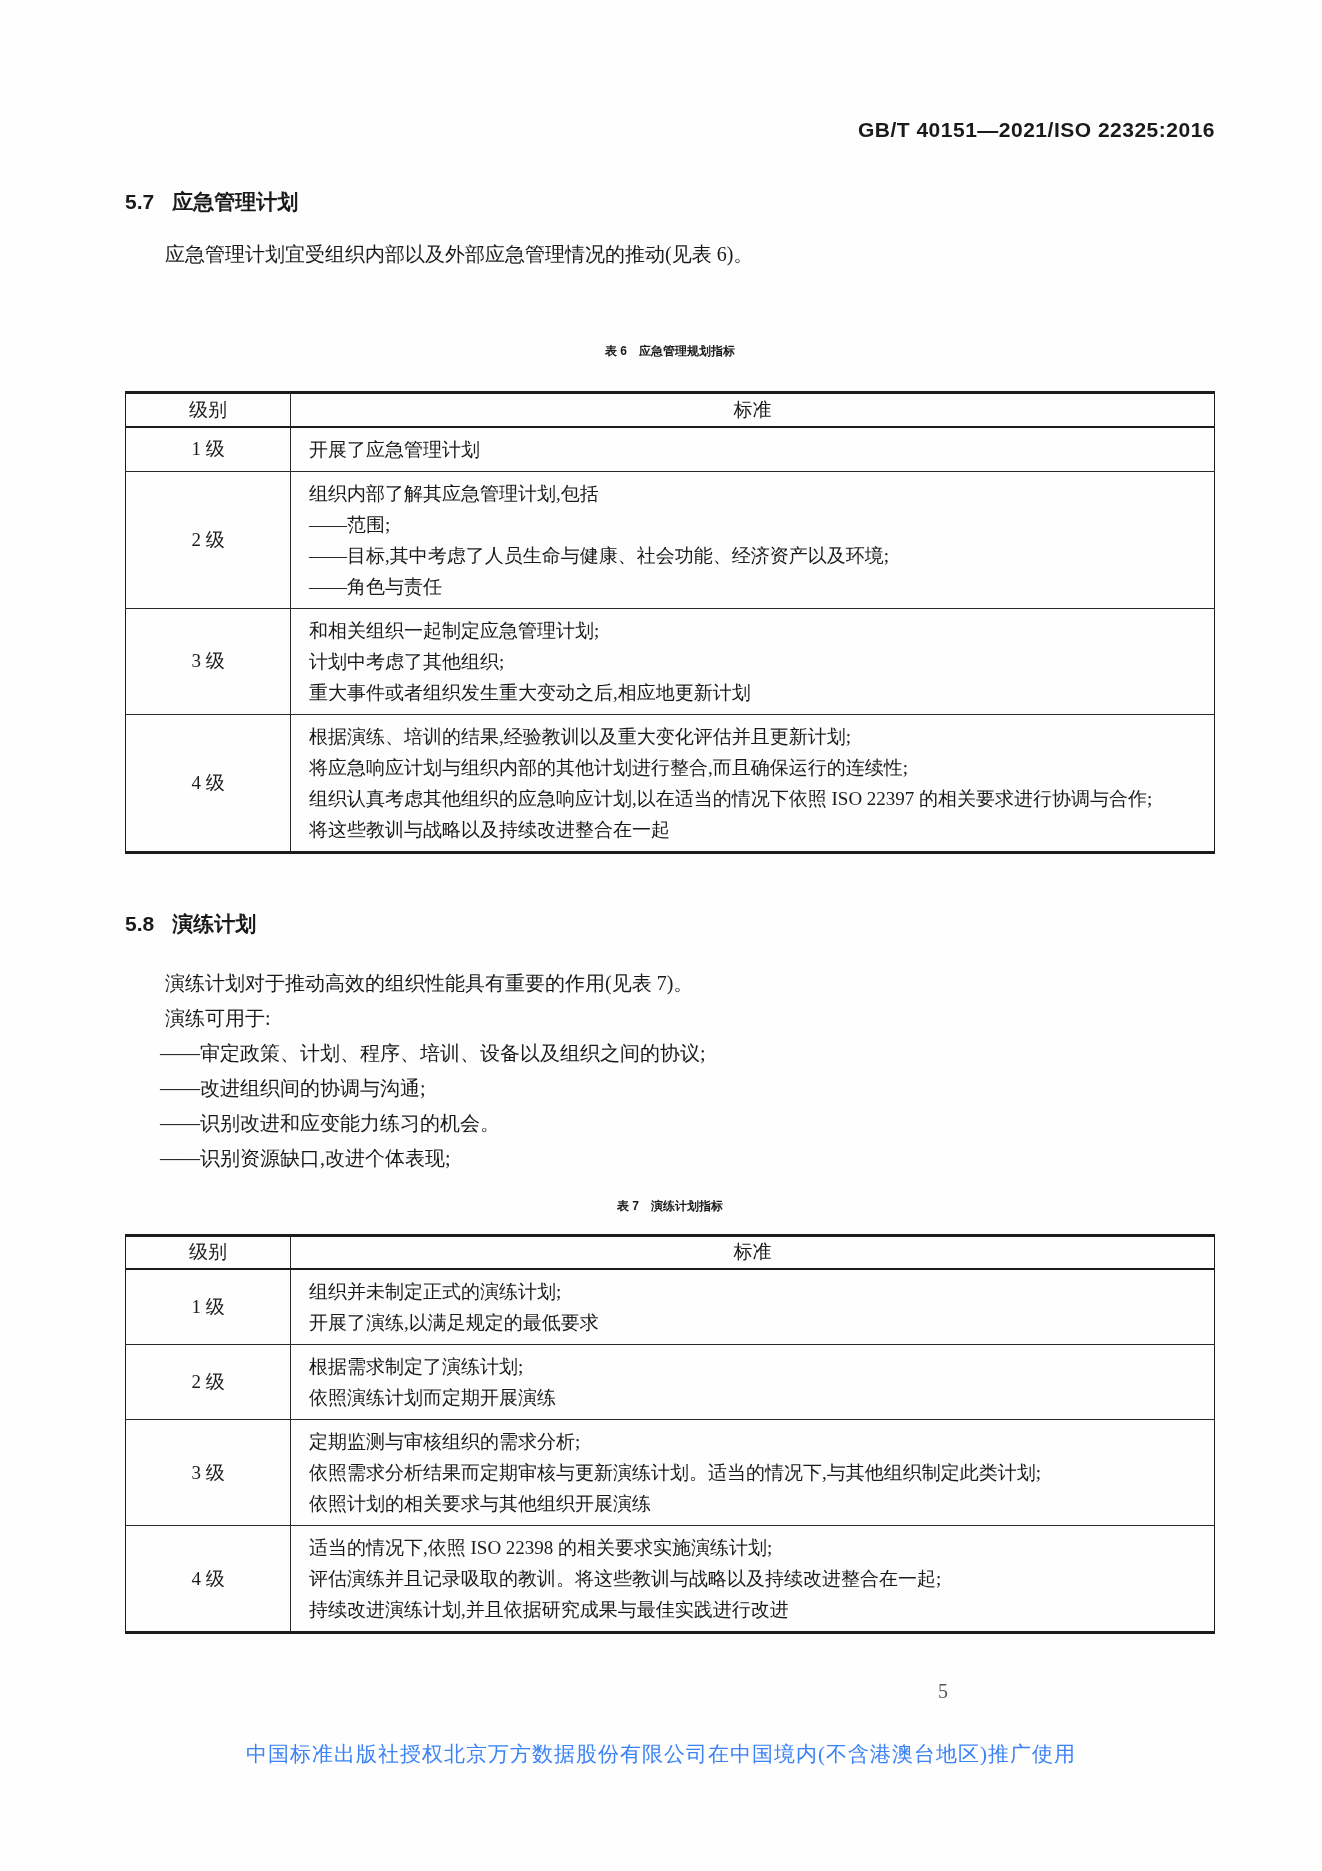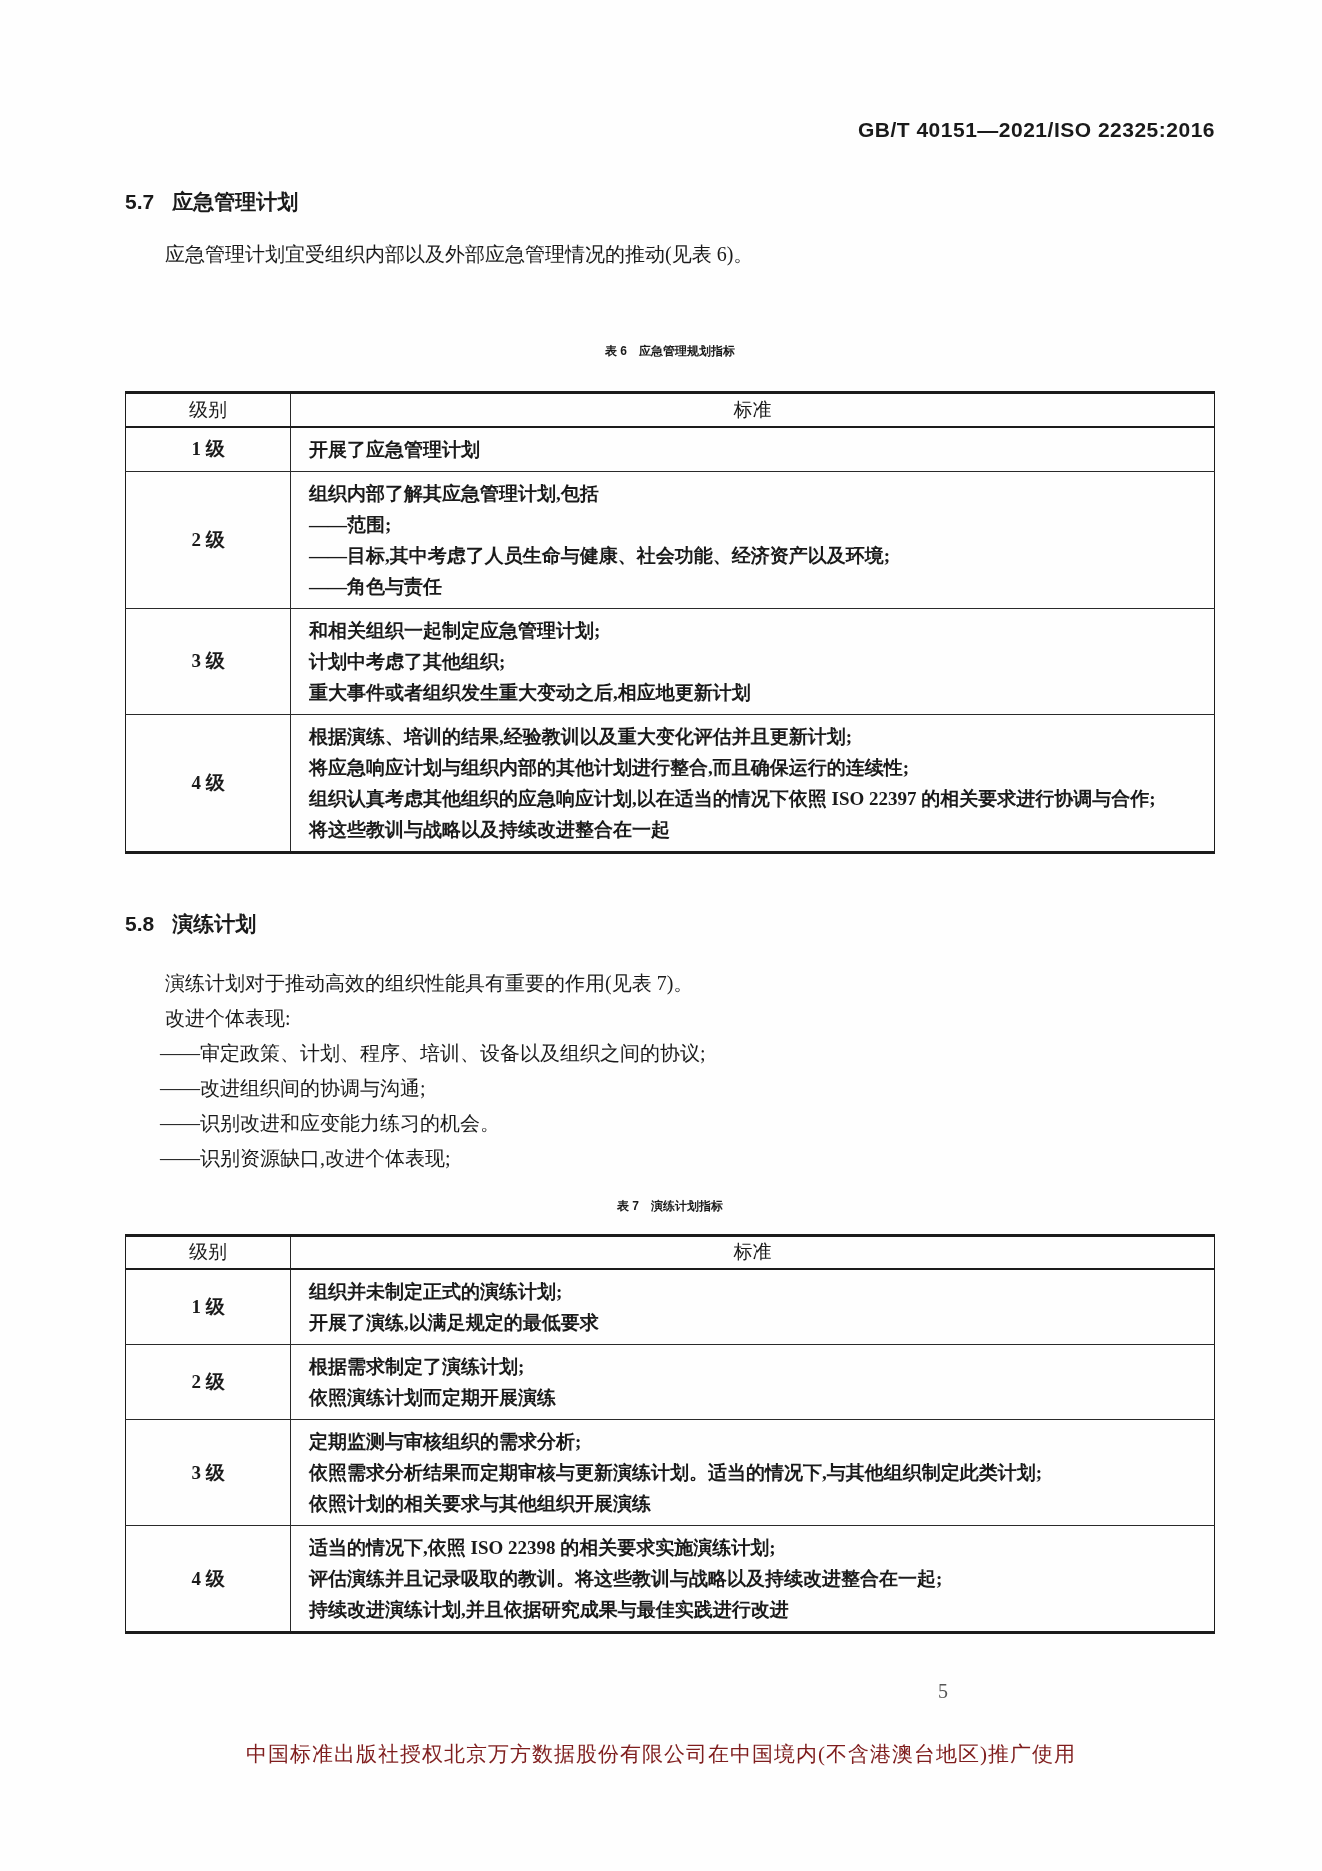--- a/index.html
+++ b/index.html
@@ -70,21 +70,20 @@
     font-weight: normal;
     text-align: center;
     height: 34px;
     border-bottom: 2px solid #1c1c1c;
     font-size: 19px;
   }
   .std-table td {
     border-top: 1px solid #2a2a2a;
     vertical-align: middle;
     padding: 6px 0;
-    font-weight: bold;
   }
   .std-table tbody tr:first-child td { border-top: none; }
   .col-level { width: 165px; }
   .level-cell { text-align: center; }
   .criteria-cell { padding-left: 18px !important; padding-right: 10px !important; }
   .cell-line { line-height: 31px; }
   .v-div { border-left: 1px solid #2a2a2a; }
   .page-number {
     position: absolute;
     left: 938px;
@@ -92,21 +91,21 @@
     font-size: 20px;
     color: #555555;
   }
   .doc-footer {
     position: absolute;
     left: 0;
     top: 1740px;
     width: 100%;
     text-align: center;
     font-size: 21px;
-    color: #7f1d1d;
+    color: #3b82f6;
     letter-spacing: 1px;
   }
 </style>
 </head>
 <body>
 
 <div class="page">
   <div class="content">
 
     <div class="doc-header">GB/T 40151—2021/ISO 22325:2016</div>
@@ -160,21 +159,21 @@
           </td>
         </tr>
       </tbody>
     </table>
 
     <div class="sec-heading h58">
       <span class="sec-num">5.8</span><span>演练计划</span>
     </div>
 
     <p class="body-para p58a">演练计划对于推动高效的组织性能具有重要的作用(见表 7)。</p>
-    <p class="body-para">改进个体表现:</p>
+    <p class="body-para">演练可用于:</p>
 
     <ul class="bullet-list">
       <li>——审定政策、计划、程序、培训、设备以及组织之间的协议;</li>
       <li>——改进组织间的协调与沟通;</li>
       <li>——识别改进和应变能力练习的机会。</li>
       <li>——识别资源缺口,改进个体表现;</li>
     </ul>
 
     <div class="tbl-caption cap7">表 7　演练计划指标</div>
 

